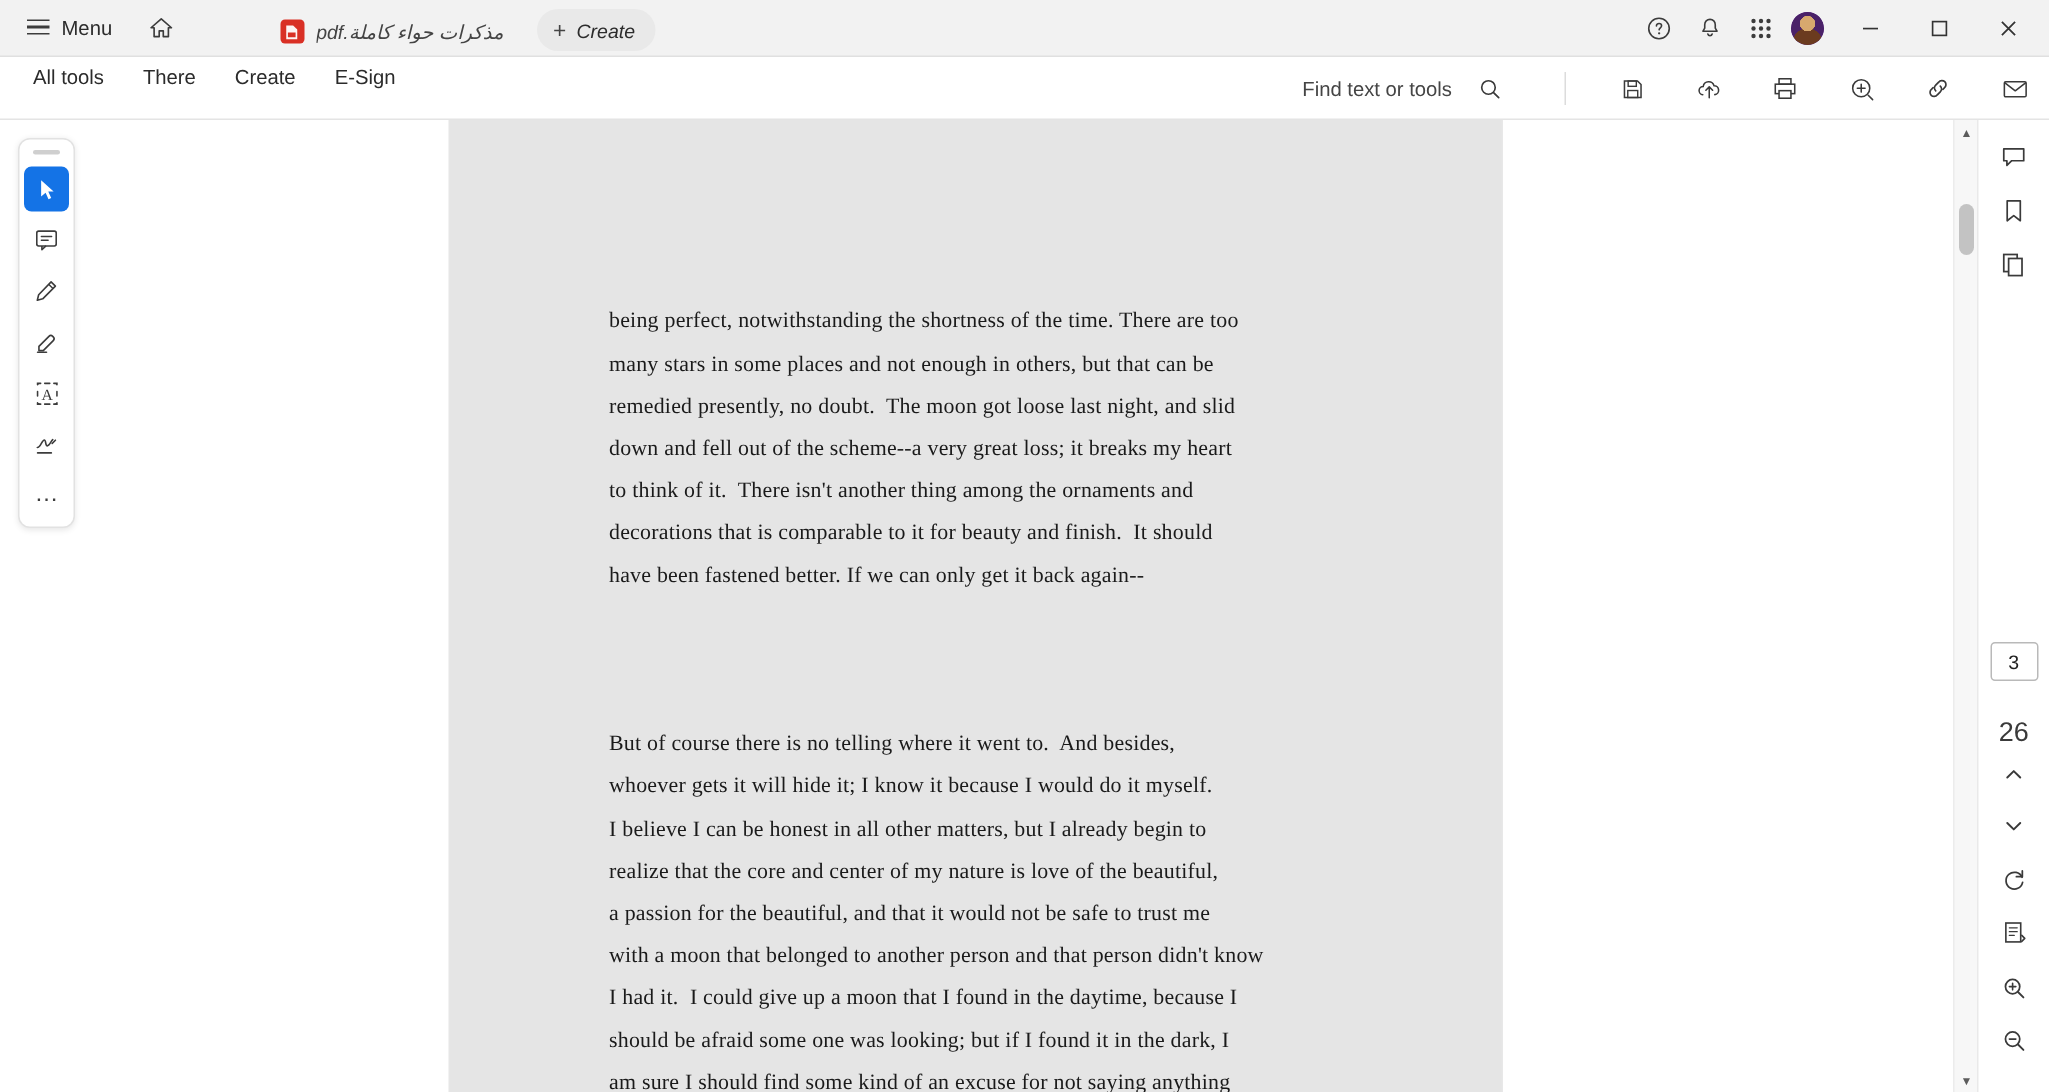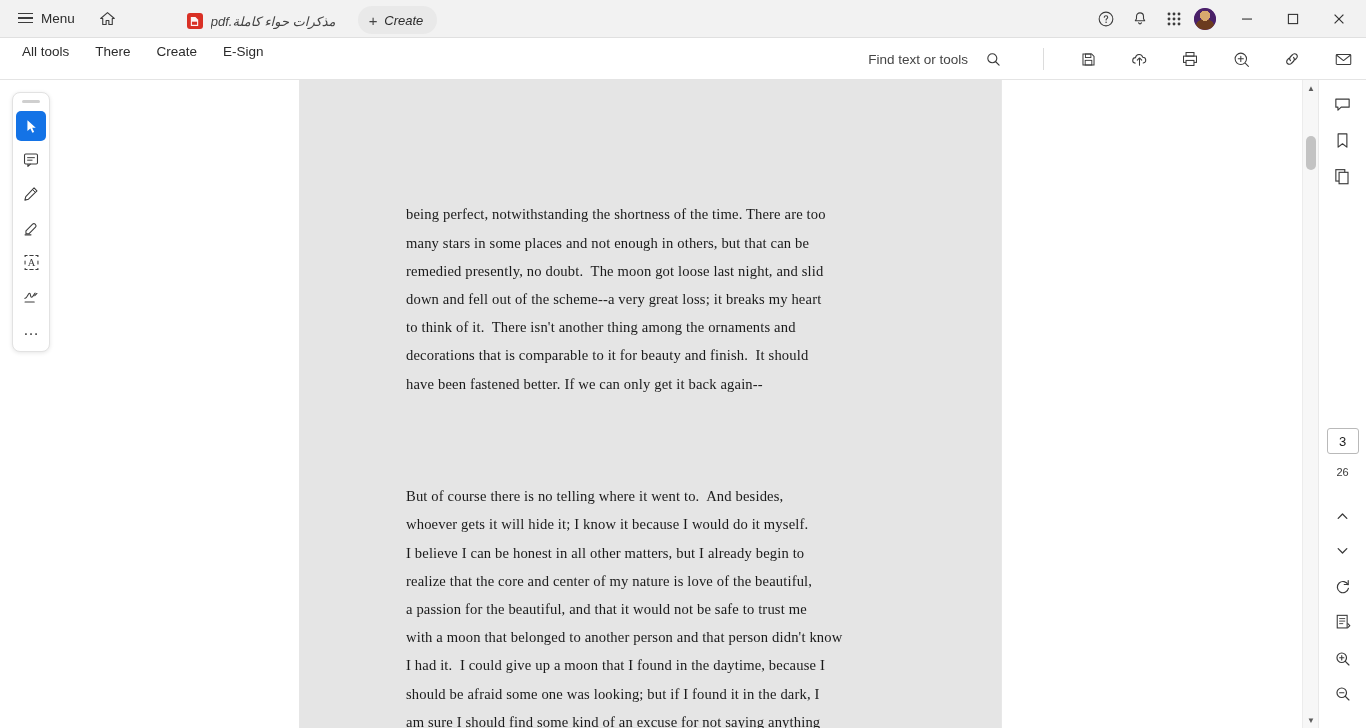--- a/index.html
+++ b/index.html
@@ -197,22 +197,22 @@
     width: 32px; height: 32px; border-radius: 5px; margin-bottom: 4px;
     display: flex; align-items: center; justify-content: center; color: #3a3a3a;
   }
   .pagebox {
     position: absolute; top: 348px; left: 50%; transform: translateX(-50%);
     width: 32px; height: 26px; border: 1px solid #b9b9b9; border-radius: 3px;
     display: flex; align-items: center; justify-content: center;
     font-size: 13px; color: #222; background: #fff;
   }
   .pagetotal {
-    position: absolute; top: 386px; left: 50%; transform: translateX(-50%);
-    font-size: 11px; color: #3a3a3a;
+    position: absolute; top: 398px; left: 50%; transform: translateX(-50%);
+    font-size: 18px; color: #3a3a3a;
   }
   .rr-nav-up { position: absolute; top: 420px; left: 50%; transform: translateX(-50%); }
   .rr-nav-down { position: absolute; top: 454px; left: 50%; transform: translateX(-50%); }
   .rr-rotate { position: absolute; top: 491px; left: 50%; transform: translateX(-50%); }
   .rr-fit { position: absolute; top: 526px; left: 50%; transform: translateX(-50%); }
   .rr-zin { position: absolute; top: 563px; left: 50%; transform: translateX(-50%); }
   .rr-zout { position: absolute; top: 598px; left: 50%; transform: translateX(-50%); }
   svg { display: block; }
 </style>
 </head>

